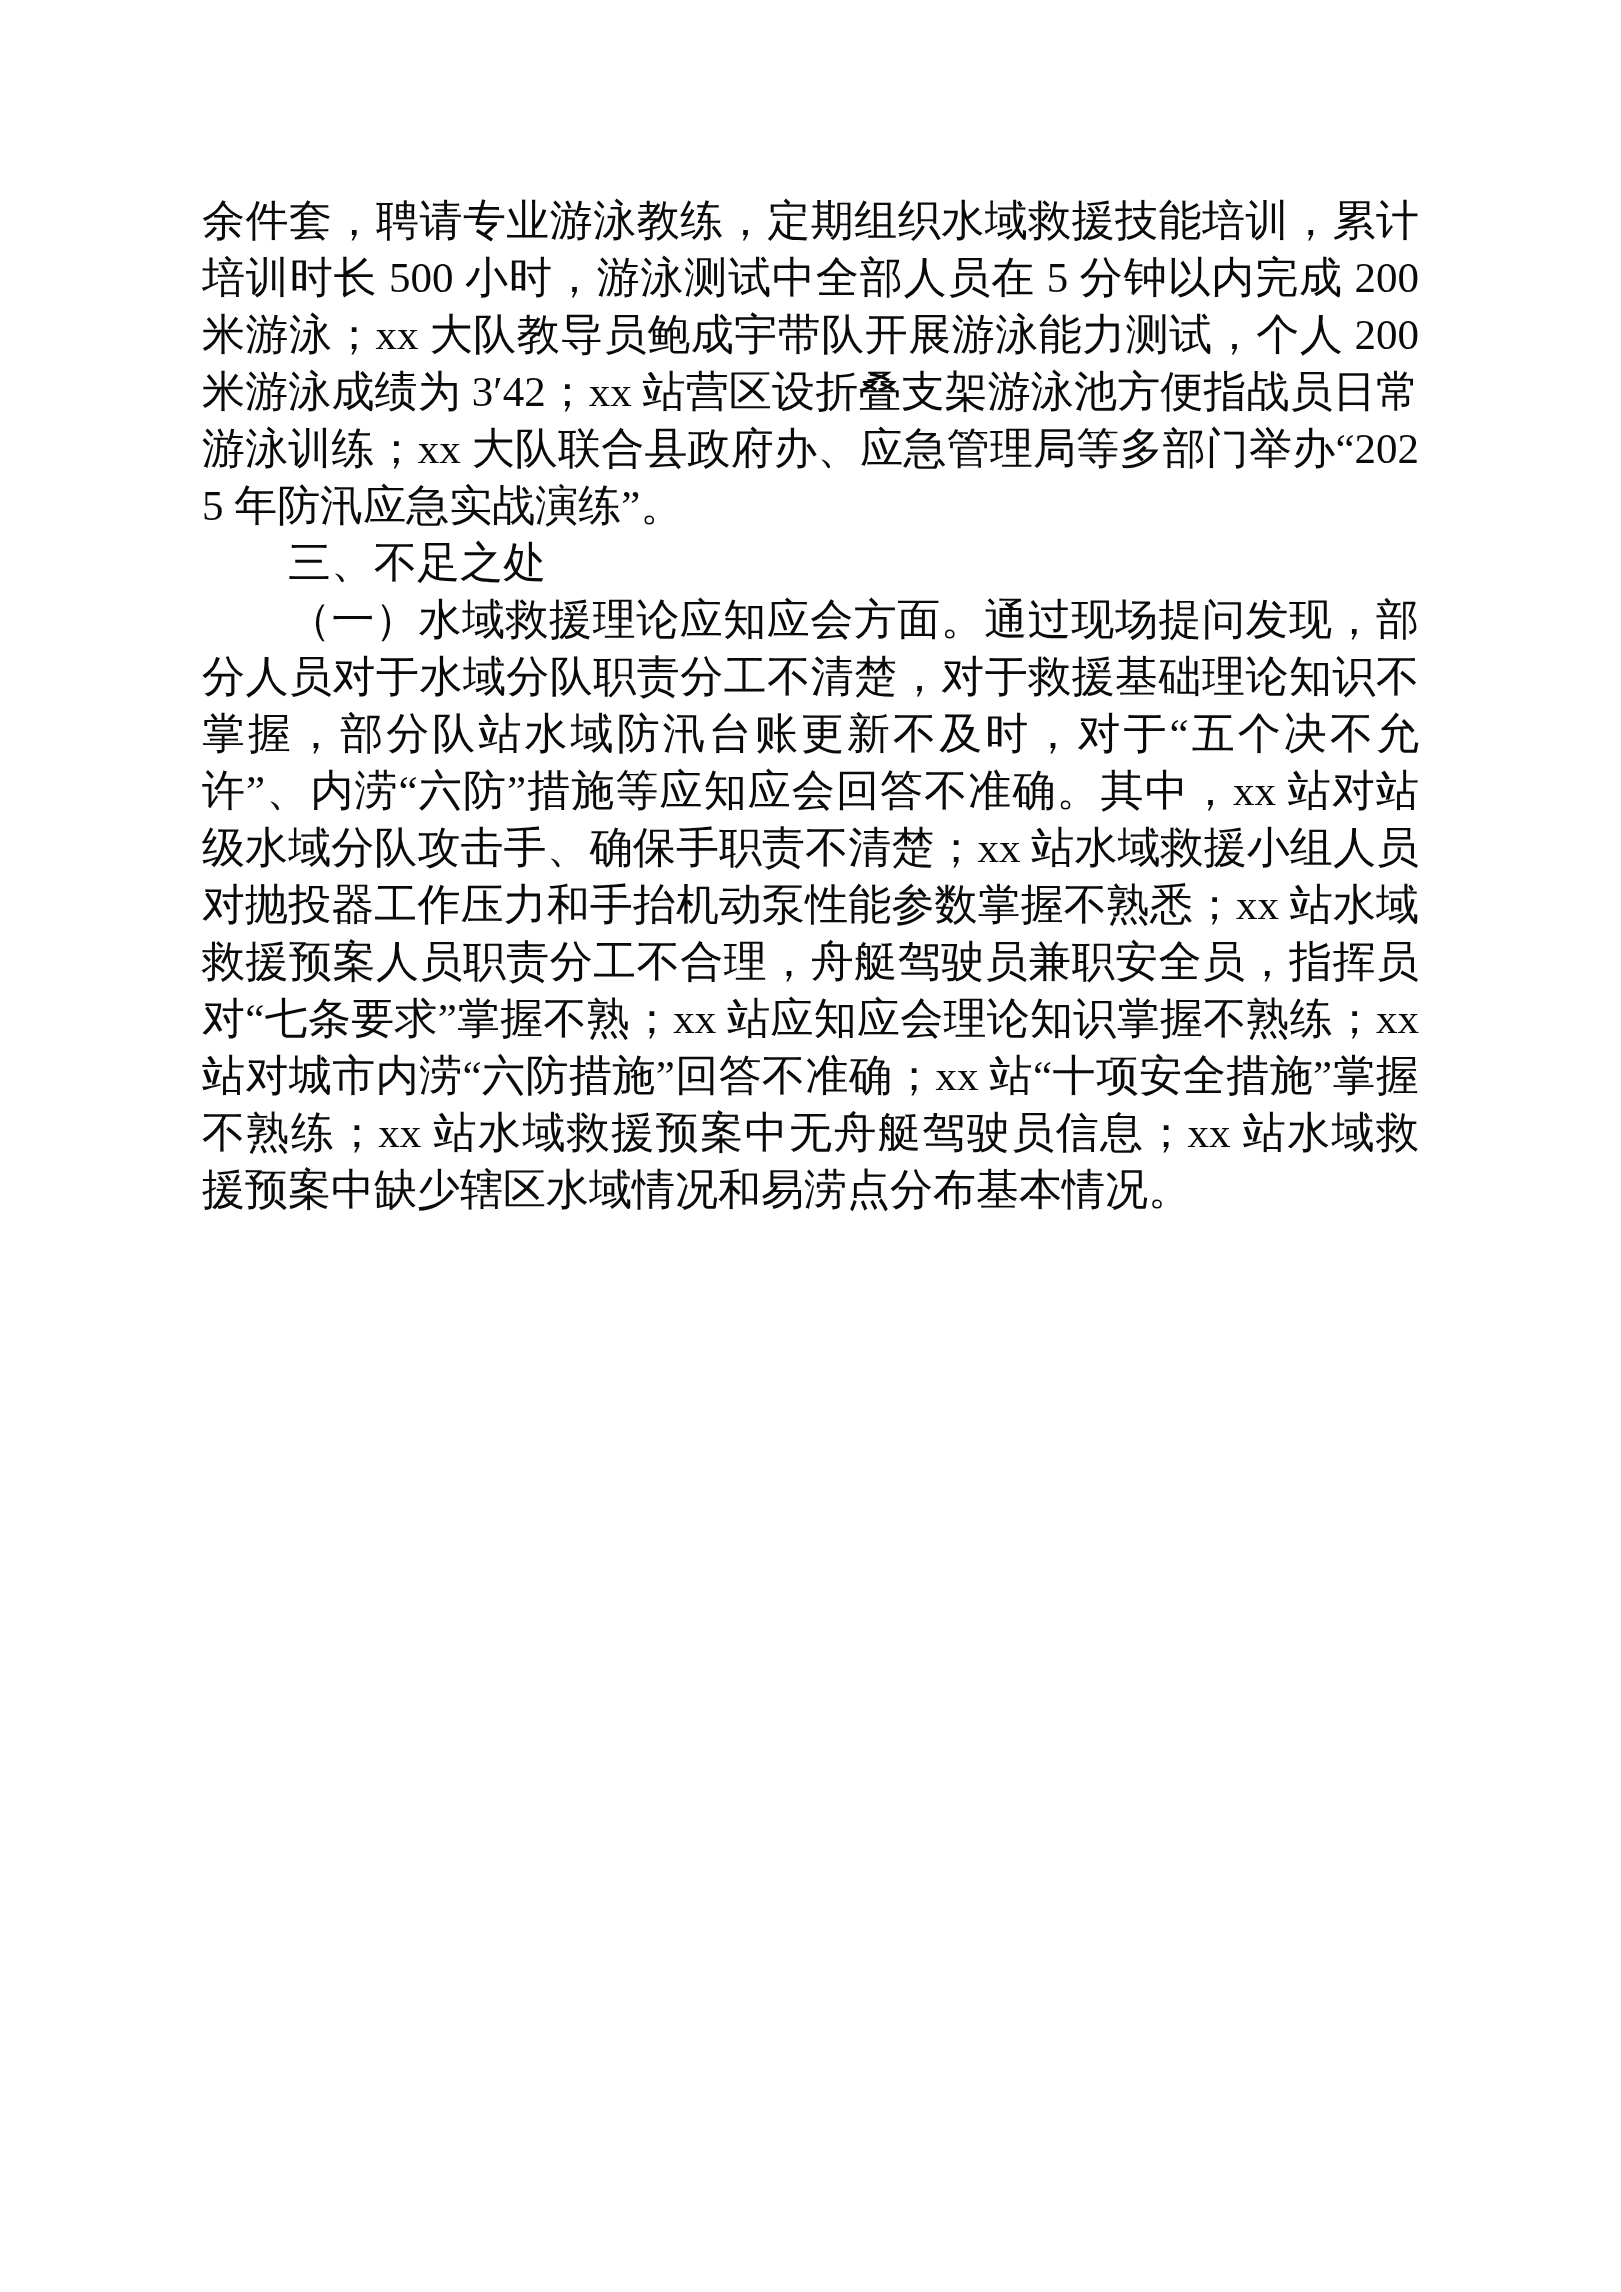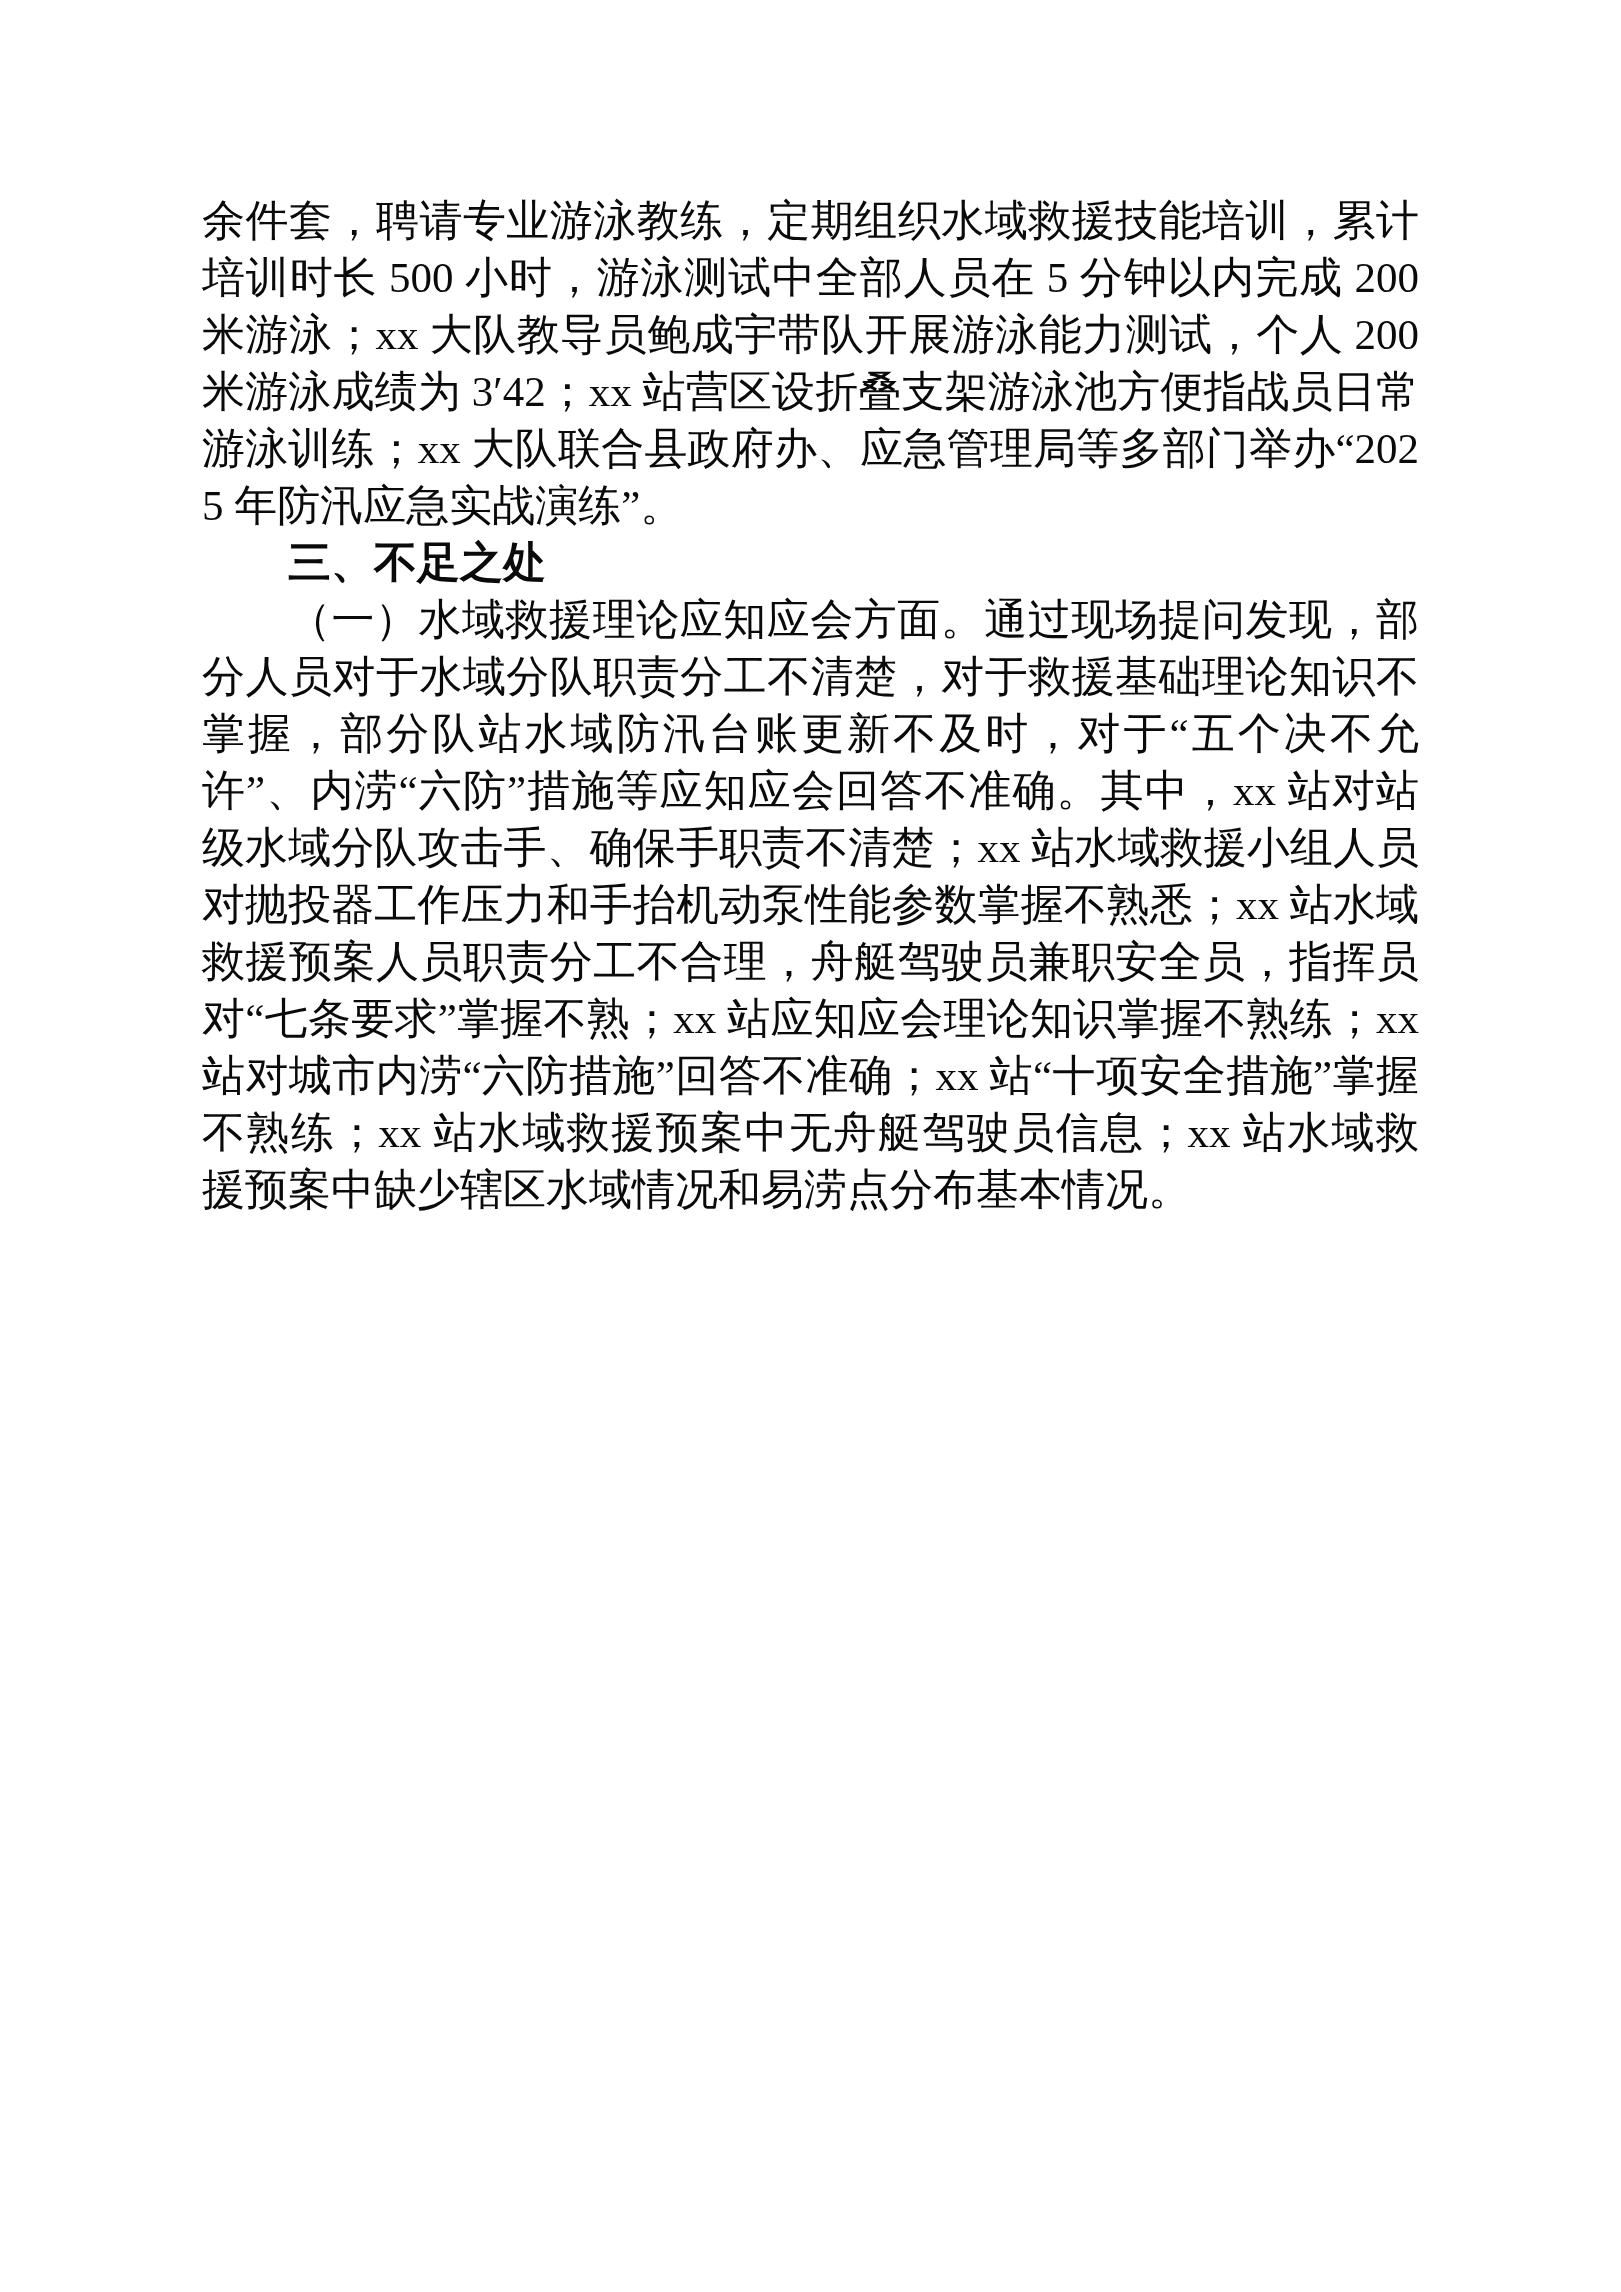--- a/index.html
+++ b/index.html
@@ -31,21 +31,21 @@
     text-justify: inter-ideograph;
     text-indent: 2em;
     font-weight: 400;
     word-break: break-all;
   }
   .para.continuation {
     text-indent: 0;
   }
   .para.heading {
     text-indent: 2em;
-    font-weight: 700;
+    font-weight: 400;
   }
 </style>
 </head>
 <body>
 
 <div class="page">
   <p class="para continuation">余件套，聘请专业游泳教练，定期组织水域救援技能培训，累计培训时长 500 小时，游泳测试中全部人员在 5 分钟以内完成 200 米游泳；xx 大队教导员鲍成宇带队开展游泳能力测试，个人 200 米游泳成绩为 3′42；xx 站营区设折叠支架游泳池方便指战员日常游泳训练；xx 大队联合县政府办、应急管理局等多部门举办“2025 年防汛应急实战演练”。</p>
   <p class="para heading">三、不足之处</p>
   <p class="para">（一）水域救援理论应知应会方面。通过现场提问发现，部分人员对于水域分队职责分工不清楚，对于救援基础理论知识不掌握，部分队站水域防汛台账更新不及时，对于“五个决不允许”、内涝“六防”措施等应知应会回答不准确。其中，xx 站对站级水域分队攻击手、确保手职责不清楚；xx 站水域救援小组人员对抛投器工作压力和手抬机动泵性能参数掌握不熟悉；xx 站水域救援预案人员职责分工不合理，舟艇驾驶员兼职安全员，指挥员对“七条要求”掌握不熟；xx 站应知应会理论知识掌握不熟练；xx 站对城市内涝“六防措施”回答不准确；xx 站“十项安全措施”掌握不熟练；xx 站水域救援预案中无舟艇驾驶员信息；xx 站水域救援预案中缺少辖区水域情况和易涝点分布基本情况。</p>
 </div>

